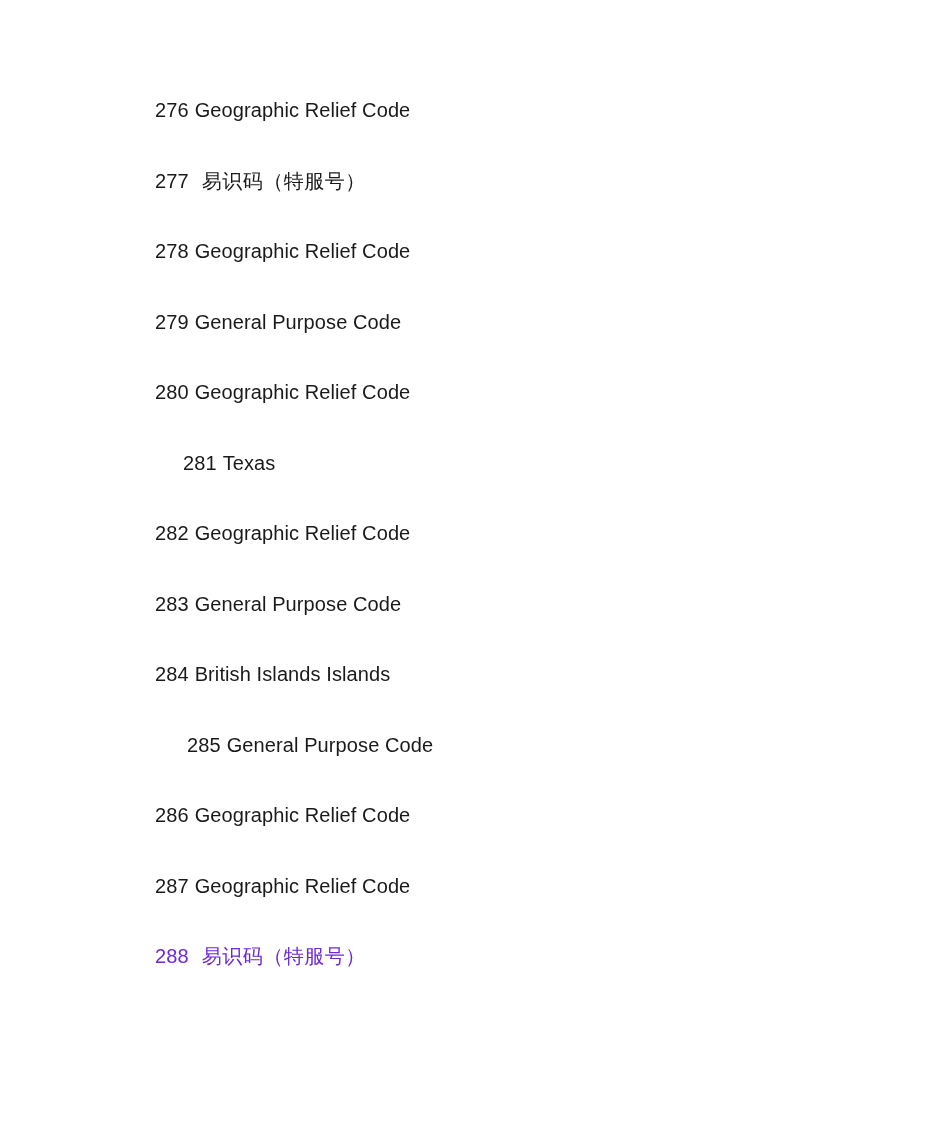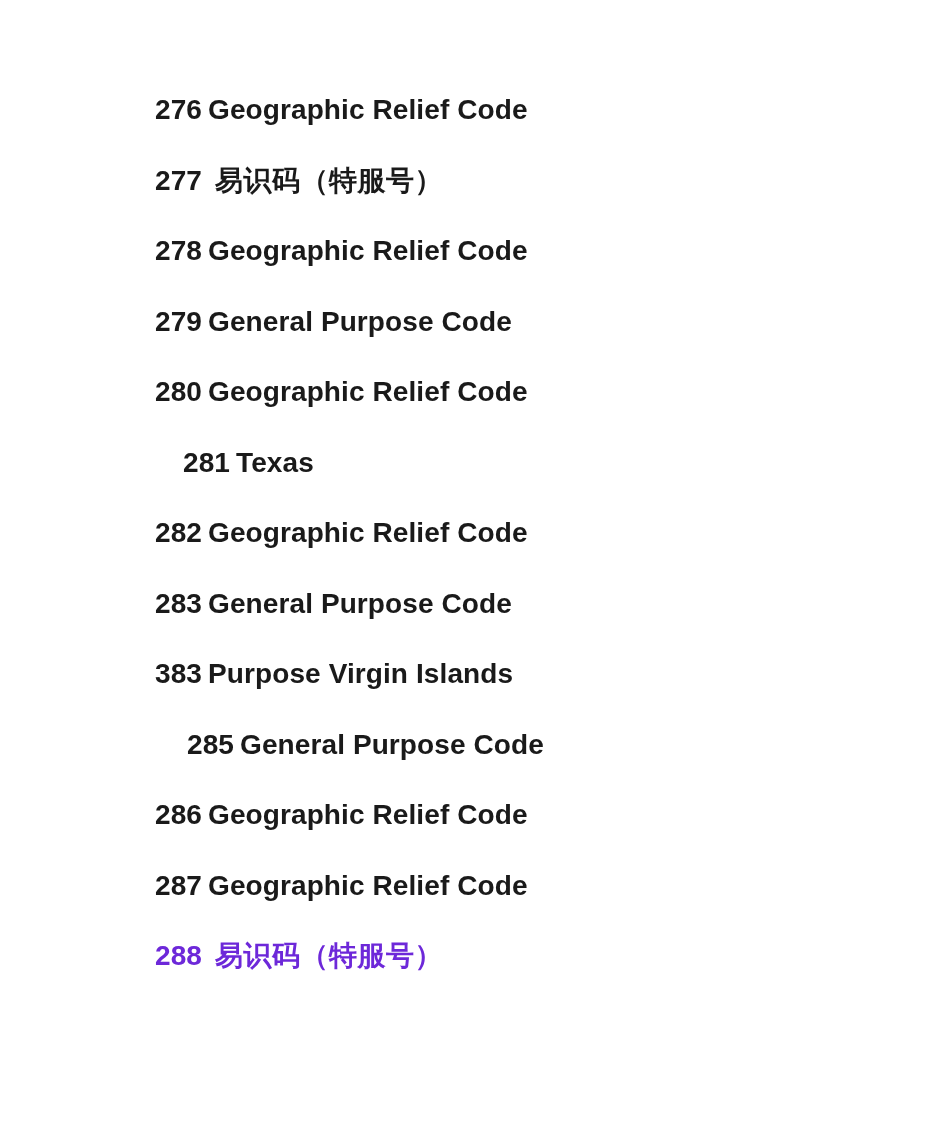--- a/index.html
+++ b/index.html
@@ -24,22 +24,22 @@
     top: 98px;
     width: 700px;
   }
 
   .entry {
     display: block;
     height: 70.5px;
     line-height: 24px;
     white-space: nowrap;
     font-family: "Liberation Sans", "DejaVu Sans", sans-serif;
-    font-size: 28px;
-    font-weight: 700;
+    font-size: 20px;
+    font-weight: 400;
     color: #1a1a1a;
     letter-spacing: 0.1px;
     -webkit-font-smoothing: antialiased;
   }
 
   .entry .num {
     font-family: "Liberation Sans", "DejaVu Sans", sans-serif;
   }
 
   .entry .gap {
@@ -66,19 +66,19 @@
 <div class="page" style="background: rgb(255, 255, 255);">
   <div class="content-block" id="entry-list">
       <div class="entry" style="color: rgb(26, 26, 26);"><span class="num">276</span><span class="gap"></span><span class="label">Geographic Relief Code</span></div>
       <div class="entry cjk" style="color: rgb(26, 26, 26);"><span class="num">277</span><span class="gap"></span><span class="label">易识码（特服号）</span></div>
       <div class="entry" style="color: rgb(26, 26, 26);"><span class="num">278</span><span class="gap"></span><span class="label">Geographic Relief Code</span></div>
       <div class="entry" style="color: rgb(26, 26, 26);"><span class="num">279</span><span class="gap"></span><span class="label">General Purpose Code</span></div>
       <div class="entry" style="color: rgb(26, 26, 26);"><span class="num">280</span><span class="gap"></span><span class="label">Geographic Relief Code</span></div>
       <div class="entry" style="color: rgb(26, 26, 26); margin-left: 28px;"><span class="num">281</span><span class="gap"></span><span class="label">Texas</span></div>
       <div class="entry" style="color: rgb(26, 26, 26);"><span class="num">282</span><span class="gap"></span><span class="label">Geographic Relief Code</span></div>
       <div class="entry" style="color: rgb(26, 26, 26);"><span class="num">283</span><span class="gap"></span><span class="label">General Purpose Code</span></div>
-      <div class="entry" style="color: rgb(26, 26, 26);"><span class="num">383</span><span class="gap"></span><span class="label">Purpose Virgin Islands</span></div>
+      <div class="entry" style="color: rgb(26, 26, 26);"><span class="num">284</span><span class="gap"></span><span class="label">British Islands Islands</span></div>
       <div class="entry" style="color: rgb(26, 26, 26); margin-left: 32px;"><span class="num">285</span><span class="gap"></span><span class="label">General Purpose Code</span></div>
       <div class="entry" style="color: rgb(26, 26, 26);"><span class="num">286</span><span class="gap"></span><span class="label">Geographic Relief Code</span></div>
       <div class="entry" style="color: rgb(26, 26, 26);"><span class="num">287</span><span class="gap"></span><span class="label">Geographic Relief Code</span></div>
       <div class="entry cjk" style="color: #6d28d9;"><span class="num">288</span><span class="gap"></span><span class="label">易识码（特服号）</span></div>
     </div>
 </div>
 
 </body></html>

